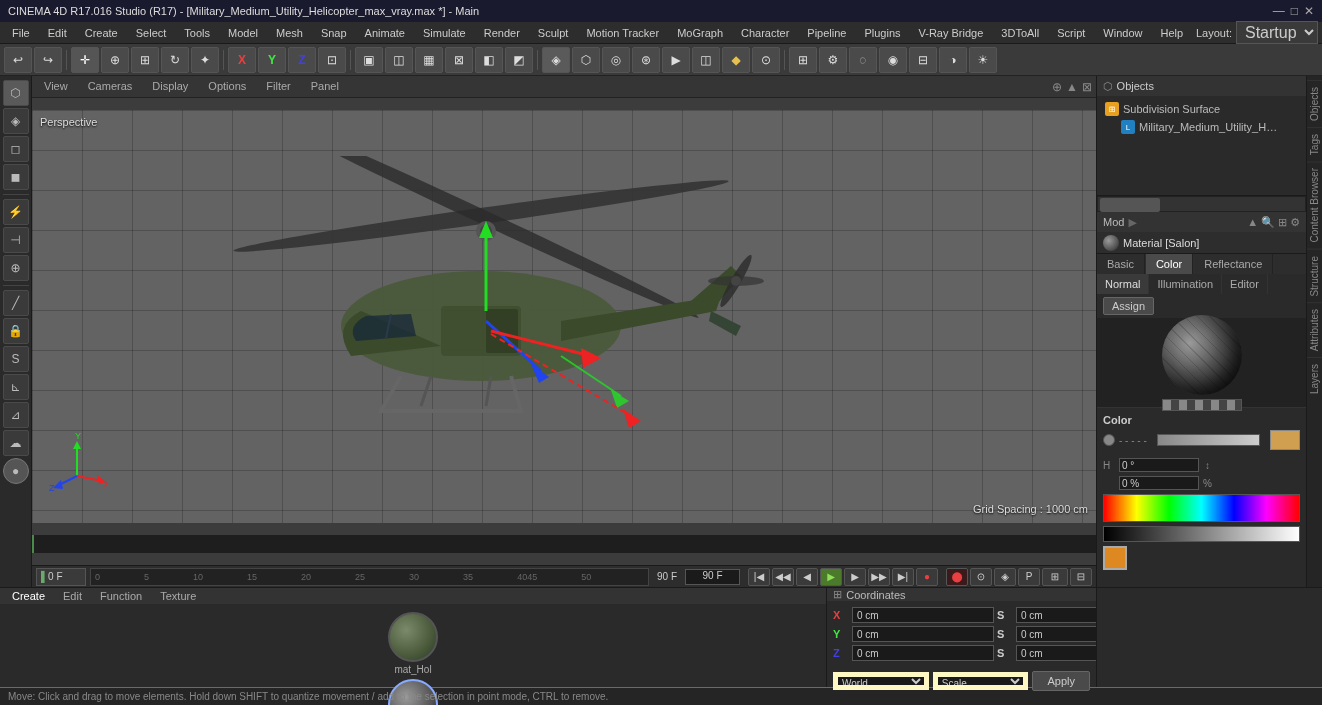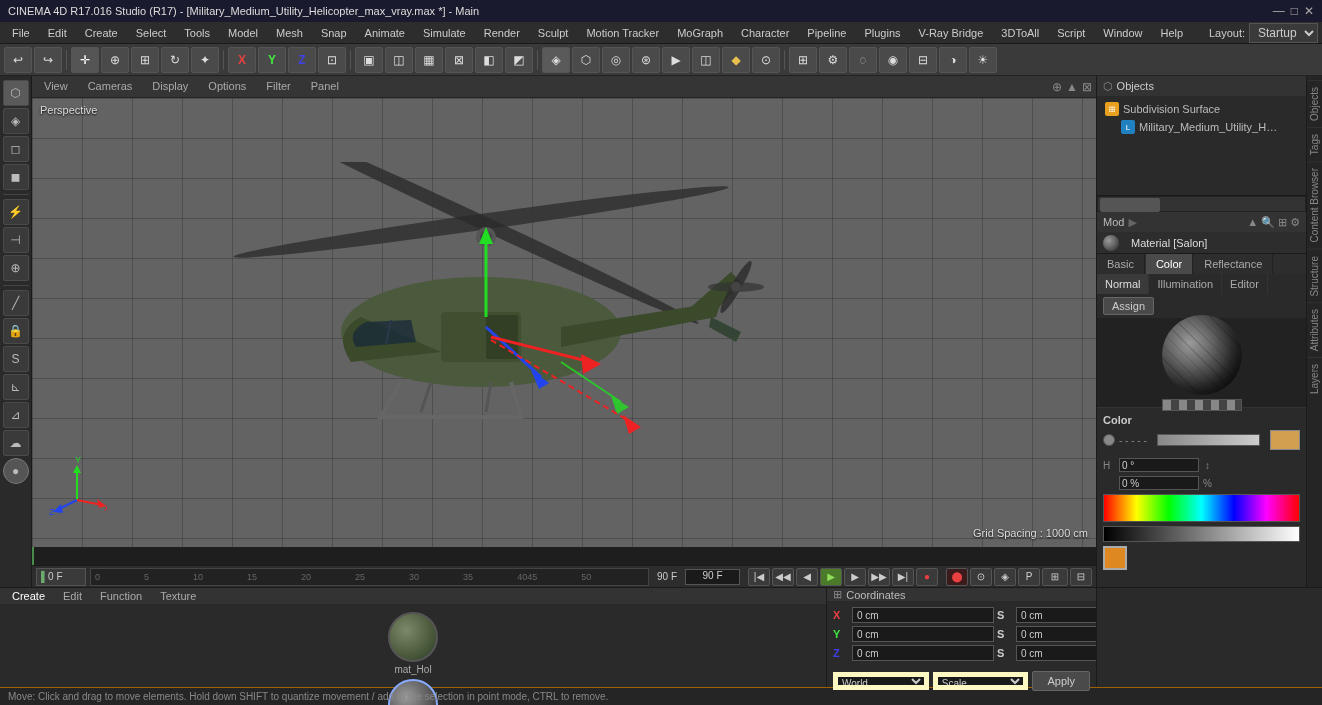--- a/index.html
+++ b/index.html
@@ -58,21 +58,21 @@
       display: flex;
       align-items: center;
       gap: 4px;
       font-size: 11px;
       color: #ccc;
     }
     #layout-selector select {
       background: #3a3a3a;
       color: #ccc;
       border: 1px solid #555;
-      font-size: 12px;
+      font-size: 16px;
       padding: 1px 4px;
     }
 
     
     #main-toolbar {
       height: 32px;
       background: #3a3a3a;
       display: flex;
       align-items: center;
       padding: 0 4px;
@@ -135,20 +135,21 @@
       color: #bbb;
       font-size: 12px;
     }
     .side-btn.active { background: #5a5a5a; border-color: #777; }
 
     
     #viewport-container {
       flex: 1;
       display: flex;
       flex-direction: column;
+      gap: 12px;
     }
 
     
     #viewport-tabs {
       height: 22px;
       background: #353535;
       display: flex;
       align-items: center;
       padding: 0 4px;
       gap: 4px;
@@ -972,21 +973,21 @@
             <span>Mod</span>
             <span style="color:#666;">▶</span>
             <span style="margin-left:auto; display:flex; gap:3px; color:#888;">
               <span style="cursor:pointer;">▲</span>
               <span style="cursor:pointer;">🔍</span>
               <span style="cursor:pointer;">⊞</span>
               <span style="cursor:pointer;">⚙</span>
             </span>
           </div>
 
-          <div style="height:22px; background:#2d2d2d; display:flex; align-items:center; padding:0 6px; gap:12px; border-bottom:1px solid #1a1a1a;">
+          <div style="height:22px; background:#2d2d2d; display:flex; align-items:center; padding:0 6px; gap:4px; border-bottom:1px solid #1a1a1a;">
             <div style="width:16px; height:16px; border-radius:50%; background:radial-gradient(circle at 35% 35%, #9a9a9a 0%, #555 60%, #222 100%);"></div>
             <span style="color:#ddd; font-size:11px;">Material [Salon]</span>
           </div>
 
           <div id="attr-tabs">
             <div class="attr-tab">Basic</div>
             <div class="attr-tab active">Color</div>
             <div class="attr-tab">Reflectance</div>
           </div>
 

